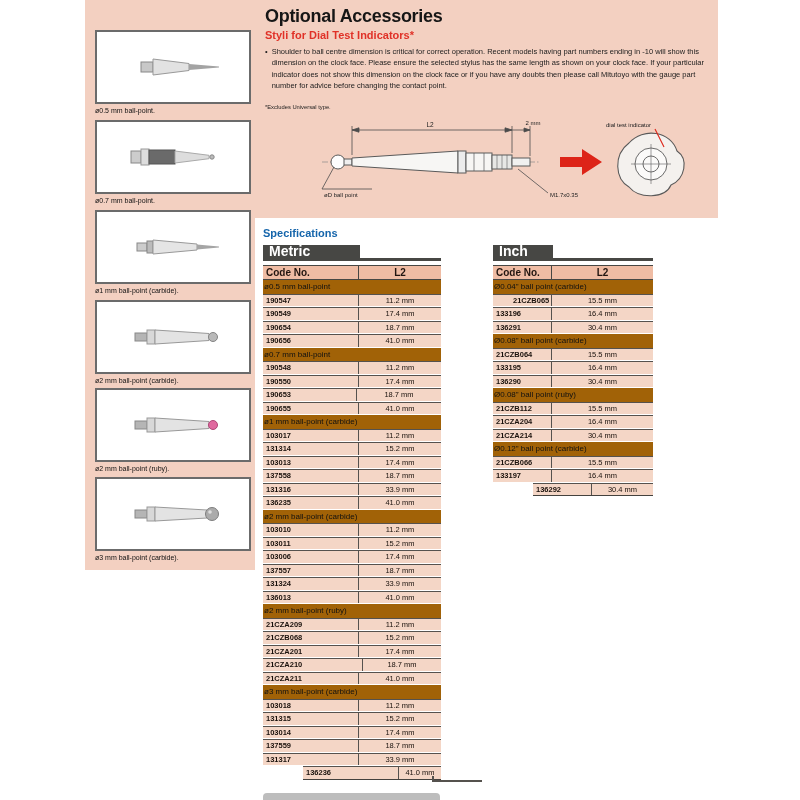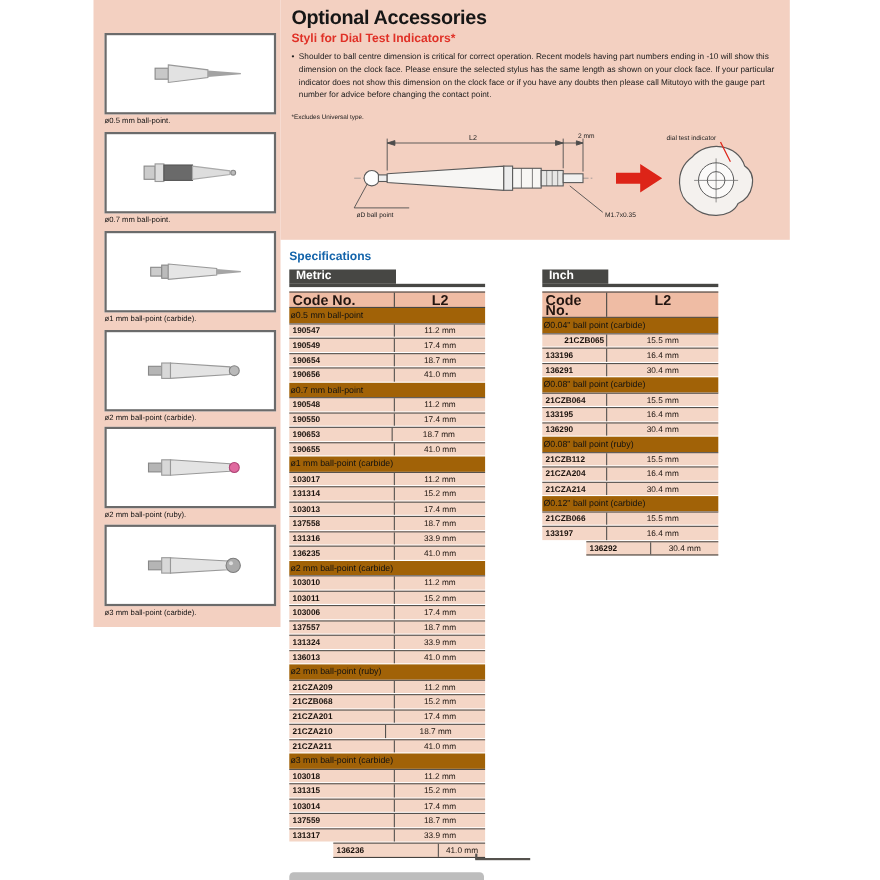--- a/index.html
+++ b/index.html
@@ -22,26 +22,26 @@
   .title { font-size:18px; font-weight:bold; letter-spacing:-0.3px; color:#161616; }
   .subtitle { font-size:11px; font-weight:bold; color:var(--accent-red,#e03127); }
   .bullet-row { display:flex; gap:4px; width:452px; font-size:7.5px; line-height:11.4px; color:#1c1c1c; }
   .bullet-dot { font-size:7.5px; }
   .footnote { font-size:5.8px; color:#1c1c1c; }
 
   .spec-heading { font-size:11px; font-weight:bold; color:var(--heading-blue,#1565ab); }
 
   
   .spec-table { position:absolute; }
-  .tab { background:var(--tab-bg,#474744); color:#fff; font-size:11px; font-weight:bold;
+  .tab { background:var(--tab-bg,#474744); color:#fff; font-size:14px; font-weight:bold;
          line-height:13px; height:13px; padding:0 6px; }
   .tab-rule { height:3px; background:var(--tab-bg,#474744); }
   .thead-row { display:flex; margin-top:4px; background:var(--table-header-bg,#efbca4);
                border-top:1.5px solid #474744; border-bottom:1.5px solid #474744;
-               font-size:13px; font-weight:bold; line-height:9px; color:#221510; }
+               font-size:10px; font-weight:bold; line-height:9px; color:#221510; }
   .thead-row .c1 { padding:2px 0 2px 3px; border-right:1.5px solid #474744; }
   .thead-row .c2 { flex:1; text-align:center; padding:2px 0; }
   .section-row { font-size:8px; line-height:9.5px; padding:2px 1px; color:#111; background:#a16207; }
   .data-row { display:flex; background:var(--row-bg,#f4d6c6); border-top:1px solid #55524e;
               margin-bottom:1px; font-size:7.5px; line-height:9.5px; color:#19110c; }
   .data-row .c1 { font-weight:bold; padding:1px 0 1px 3px; border-right:1px solid #55524e; }
   .data-row .c2 { flex:1; text-align:center; padding:1px 0; }
   .data-row.last { border-bottom:1.5px solid #44423e;margin-left:40px; }
 
   .bottom-bar { background:#bdbdbd; border-radius:4px 4px 0 0; }
@@ -290,21 +290,21 @@
     </div>
     <div class="data-row">
       <div class="c1" style="width: 96px;">21CZB068</div>
       <div class="c2">15.2 mm</div>
     </div>
     <div class="data-row">
       <div class="c1" style="width: 96px;">21CZA201</div>
       <div class="c2">17.4 mm</div>
     </div>
     <div class="data-row">
-      <div class="c1" style="width: 88px;">21CZA210</div>
+      <div class="c1" style="width: 100px;">21CZA210</div>
       <div class="c2">18.7 mm</div>
     </div>
     <div class="data-row">
       <div class="c1" style="width: 96px;">21CZA211</div>
       <div class="c2">41.0 mm</div>
     </div>
     <div class="section-row">ø3 mm ball-point (carbide)</div>
     <div class="data-row">
       <div class="c1" style="width: 96px;">103018</div>
       <div class="c2">11.2 mm</div>

